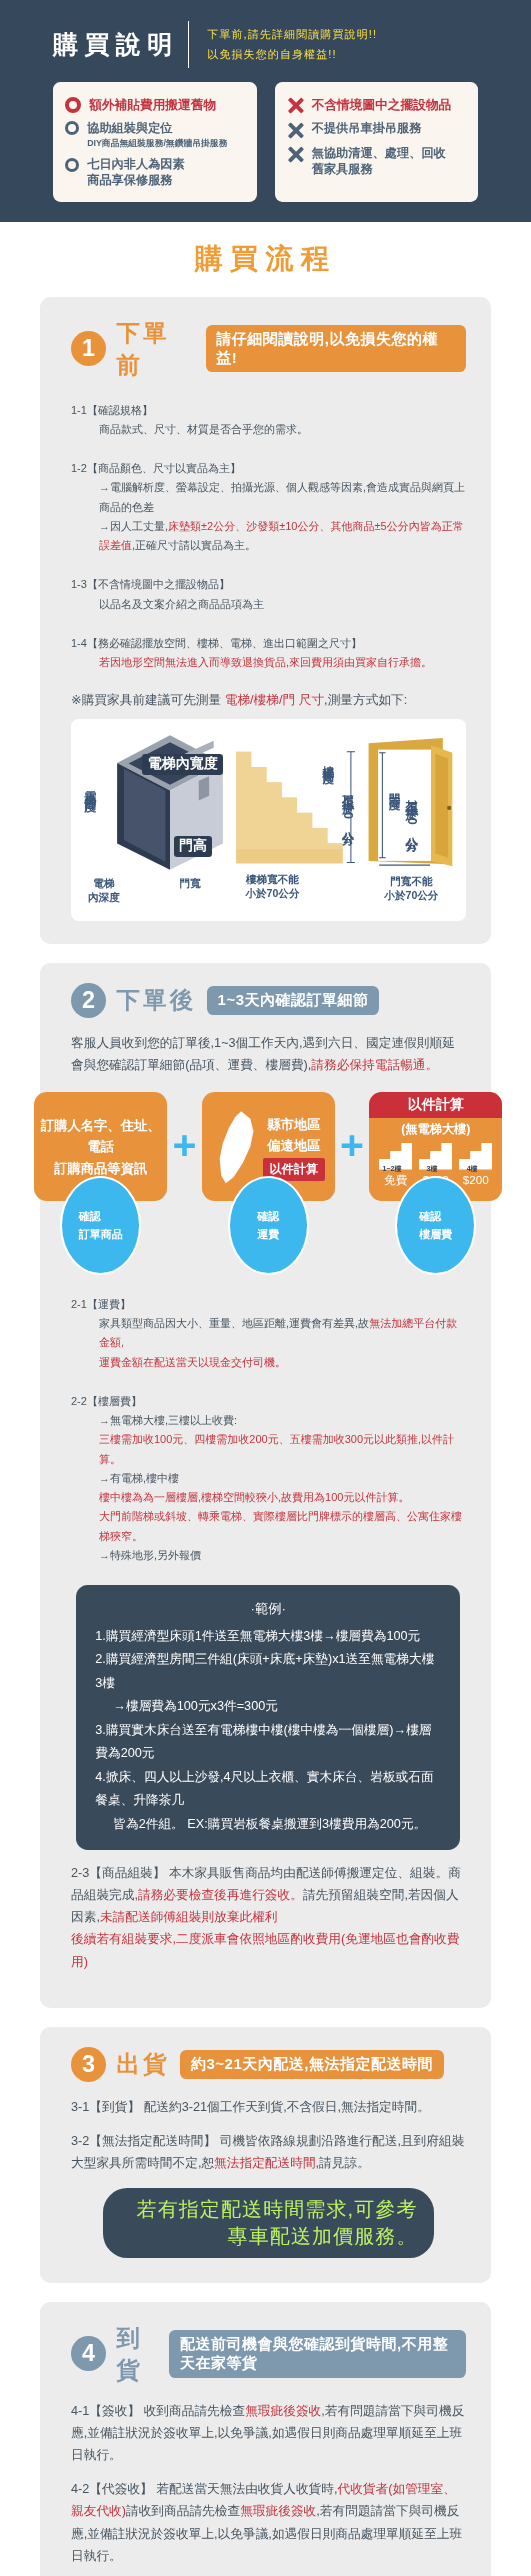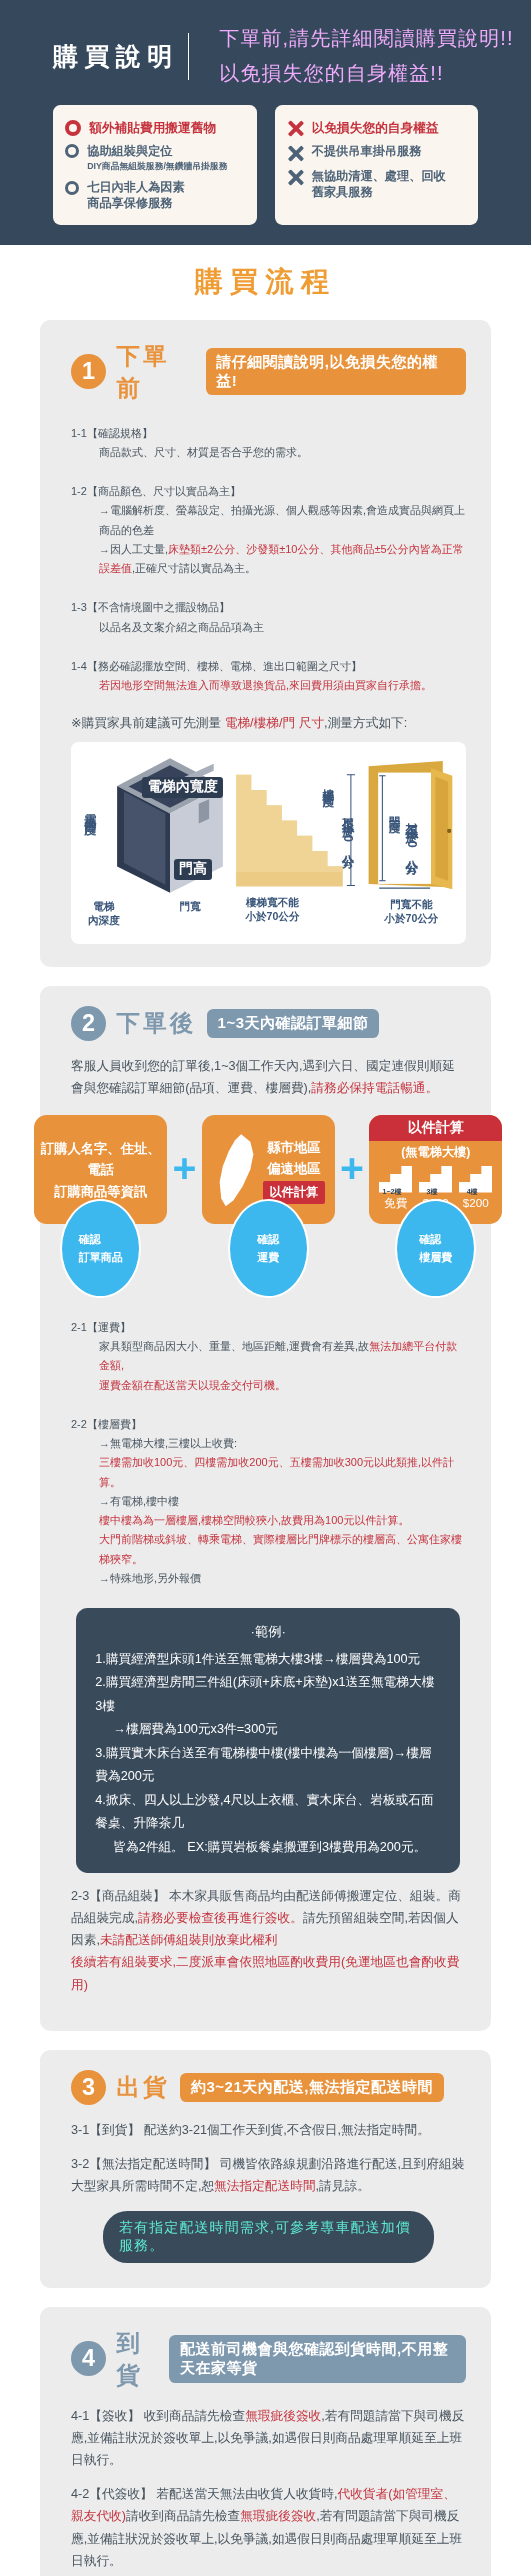--- a/index.html
+++ b/index.html
@@ -9,21 +9,21 @@
   }
   *{box-sizing:border-box; margin:0; padding:0;}
   body{width:531px; font-family:"Liberation Sans","DejaVu Sans",sans-serif; color:var(--ink); background:#fff;}
   .page{width:531px; height:2576px; overflow:hidden; background:#fff;}
 
   
   .hero{background:var(--navy); padding:21px 0 20px; }
   .hero-top{display:flex; align-items:center; padding:0 0 14px 53px;}
   .hero-title{color:#fff; font-size:25px; font-weight:bold; letter-spacing:6.4px;}
   .hero-divider{width:1.1px; height:47px; background:#fff; margin:0 18px 0 9.6px;}
-  .hero-sub{color:#f0abfc; font-size:20px; line-height:1.75; letter-spacing:1.1px;margin-left:12px;}
+  .hero-sub{color:#fde047; font-size:11px; line-height:1.75; letter-spacing:1.1px;}
   .hero-cards{display:flex; gap:18px; padding:0 53px;}
   .hcard{flex:1; background:var(--cream); border-radius:7.4px; padding:8.5px 11.7px 5.3px;}
   .hrow{display:flex; gap:8.5px; align-items:flex-start; margin:6.4px 0 7.4px;}
   .hrow .txt{font-size:12.2px; font-weight:bold; color:var(--steel); line-height:1.3; white-space:pre-line;}
   .hrow.red .txt{color:var(--red); font-size:12.7px;}
   .hrow .sub{display:block; font-size:8.8px; font-weight:bold; color:var(--steel); margin-top:1.1px;}
   .ring{width:14px; height:14px; border:3.7px solid var(--steel); border-radius:50%; flex:none; margin-top:0.5px;}
   .hrow.red .ring{width:16px; height:16px; border-width:4.2px; border-color:var(--red);}
   .xmark{position:relative; width:17px; height:17px; flex:none;}
   .xmark::before,.xmark::after{content:""; position:absolute; left:7.4px; top:-0.5px; width:3.7px; height:19px; background:var(--steel); border-radius:1.1px;}
@@ -74,21 +74,21 @@
   .b3sub{text-align:center; font-size:12.2px; font-weight:bold; margin-top:3.2px;}
   .floors{display:flex; justify-content:space-around; padding:5.3px 6.4px 0;}
   .floorcol{position:relative; width:34px; text-align:center;}
   .floorcol .flabel{position:absolute; left:1.1px; bottom:14px; font-size:7px; font-weight:bold; color:#2f3f52; width:24.4px; text-align:center;}
   .floorcol .price{display:block; color:#fff; font-size:11.7px; font-weight:normal; margin-top:1.6px;}
 
   
   .darkbox{background:var(--darkbox); color:#fff; border-radius:11.7px; padding:11.7px 19px 14px; margin:14px 5.3px 3.2px; font-size:12.7px; line-height:1.85;}
   .darkbox .bx-title{text-align:center; font-size:13.3px; margin-bottom:3.2px;}
   .darkbox .indent{padding-left:18px;}
-  .darkpill{background:var(--darkbox); color:#5eead4; border-radius:24.4px; padding:8px 16px; margin:14px 32px 1.1px; text-align:left; font-size:14px; letter-spacing:1.1px;}
+  .darkpill{background:var(--darkbox); color:#bef264; border-radius:24.4px; padding:8px 16px; margin:14px 32px 1.1px; text-align:right; font-size:20px; letter-spacing:1.1px;}
 </style>
 </head>
 <body>
 
 <div class="page">
 
   <div class="hero">
     <div class="hero-top">
       <div class="hero-title">購買說明</div>
       <div class="hero-divider"></div>
@@ -112,21 +112,21 @@
         </div>
         <div class="hrow">
           <div class="ring"></div>
           <div class="txt">七日內非人為因素
 商品享保修服務</div>
         </div>
       </div>
       <div class="hcard">
         <div class="hrow red">
           <div class="xmark"></div>
-          <div class="txt">以免損失您的自身權益</div>
+          <div class="txt">不含情境圖中之擺設物品</div>
         </div>
         <div class="hrow">
           <div class="xmark"></div>
           <div class="txt">不提供吊車掛吊服務</div>
         </div>
         <div class="hrow">
           <div class="xmark"></div>
           <div class="txt">無協助清運、處理、回收
 舊家具服務</div>
         </div>

